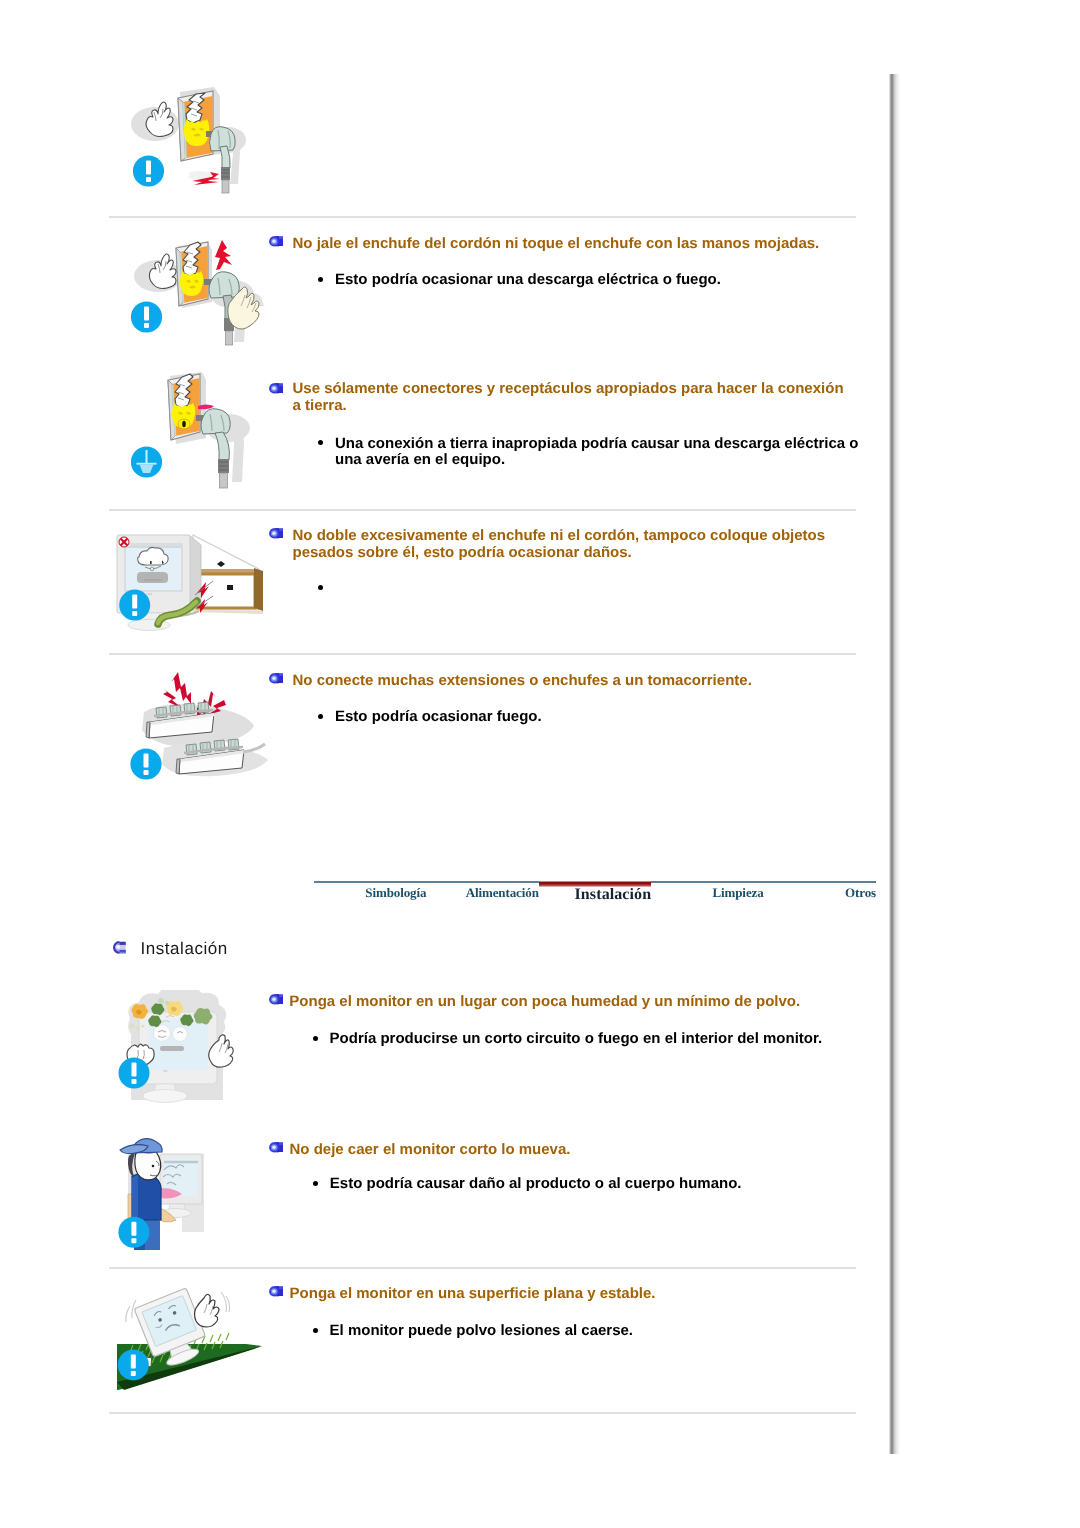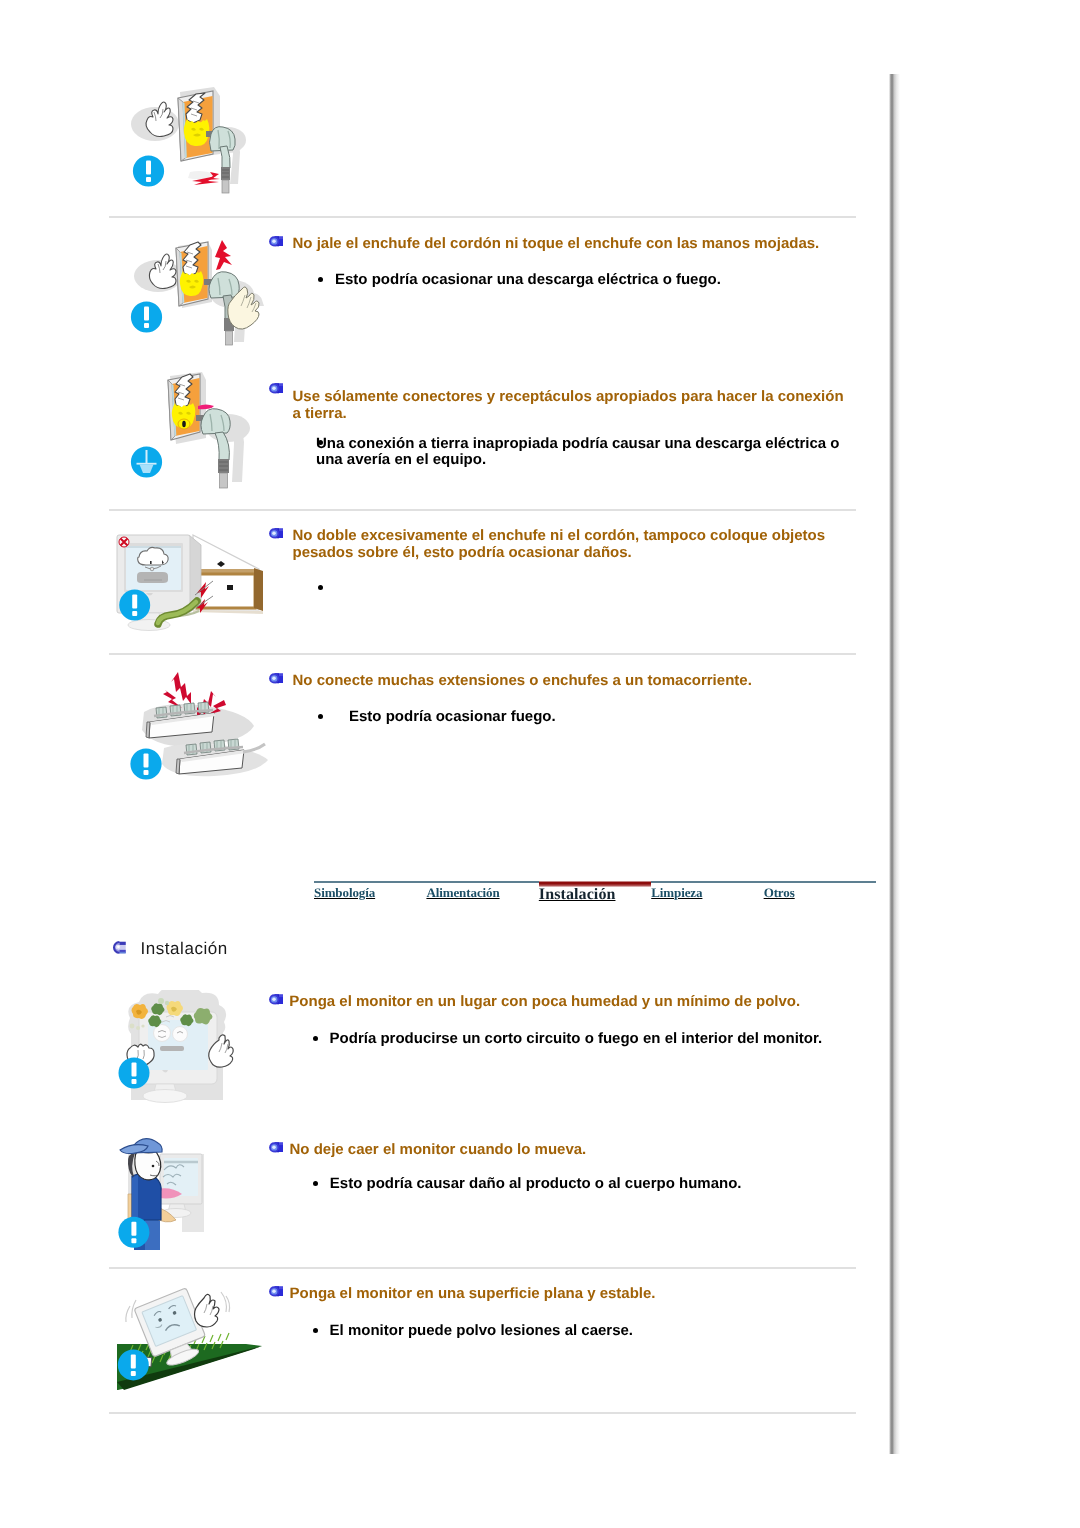--- a/index.html
+++ b/index.html
@@ -12,22 +12,22 @@
   .hr{position:absolute;left:109px;width:747px;height:2px;background:#e0e0e0;}
   .fig{position:absolute;}
   .hd{position:absolute;font-size:15px;font-weight:bold;color:#a16207;line-height:17.2px;letter-spacing:0px;}
   .bd{position:absolute;font-size:15px;color:#000;line-height:16.5px;font-weight:bold;}
   .bul{position:absolute;width:5px;height:5px;border-radius:50%;background:#000;}
   .hicon{position:absolute;width:16px;height:14px;}
   .hicon svg{display:block;}
   .tabnav{position:absolute;left:314px;top:881px;width:562px;height:30px;}
   .tabrule{position:absolute;left:0;top:0;width:562px;height:2px;background:#5d7f91;}
   .tabrow{position:absolute;left:0;top:0;width:562px;height:30px;display:flex;}
-  .tab{position:relative;flex:1;display:flex;align-items:flex-start;justify-content:flex-start;
-       height:30px;box-sizing:border-box;padding-top:5px;text-decoration:underline;}
+  .tab{position:relative;flex:1;display:flex;align-items:flex-start;justify-content:flex-end;
+       height:30px;box-sizing:border-box;padding-top:5px;}
   .tab .tlabel{font-family:"Liberation Serif",serif;font-size:13px;color:#1d4f66;font-weight:bold;
                line-height:14px;letter-spacing:-0.1px;}
   .tab.active .tlabel{font-size:16px;color:#152530;line-height:14px;letter-spacing:0.1px;}
   .tab.active{padding-top:7px;}
   .tab.active .tunder{position:absolute;left:0;top:0px;width:100%;height:5.5px;
        background:linear-gradient(to bottom,#e7cccc 0%,#8d0d0d 22%,#8d0d0d 45%,#b86363 82%,#f4eaea 100%);}
   .sec-icon{position:absolute;left:110px;top:939px;width:17px;height:17px;}
   .sec-title{position:absolute;left:140.5px;top:938.5px;font-size:17px;color:#1a1a1a;letter-spacing:0.55px;line-height:19px;}
 </style>
 </head>
@@ -233,23 +233,23 @@
   <span class="hicon" style="left:268.4px;top:382px">
       <svg viewBox="0 0 16 14" width="16" height="14">
         <rect x="6.5" y="1.5" width="8.5" height="9.5" fill="#2b2bd8"></rect>
         <rect x="6.5" y="1.5" width="8.5" height="2.6" fill="#4a4ae0"></rect>
         <path d="M7 1.3 L11 1.3 L11 11.3 L7 11.3 Z" fill="#2323c8"></path>
         <circle cx="6.2" cy="6.4" r="5.1" fill="#3a3ad6"></circle>
         <circle cx="6.2" cy="6.4" r="3.2" fill="#6f8ef0"></circle>
         <circle cx="6.0" cy="6.2" r="1.8" fill="#dfeaff"></circle>
       </svg>
     </span>
-  <div class="hd" style="left:292.5px;top:388px;width:556px">Use sólamente conectores y receptáculos apropiados para hacer la conexión a tierra.</div>
+  <div class="hd" style="left:292.5px;top:380px;width:556px">Use sólamente conectores y receptáculos apropiados para hacer la conexión a tierra.</div>
   <span class="bul" style="left:318.3px;top:440px"></span>
-  <div class="bd" style="left:316px;top:435.5px;width:524px">Una conexión a tierra inapropiada podría causar una descarga eléctrica o una avería en el equipo.</div>
+  <div class="bd" style="left:335px;top:435.5px;width:524px">Una conexión a tierra inapropiada podría causar una descarga eléctrica o una avería en el equipo.</div>
 
   <div class="hr" style="top:509px"></div>
 
   <div class="fig" style="left:111px;top:523px;width:170px;height:120px">
     <svg viewBox="0 0 170 120" width="170" height="120">
 
       <g>
         <path d="M82 12 L148 46 L148 87 L82 87 Z" fill="#ffffff" stroke="#d0d0d0" stroke-width="1.2"></path>
         <path d="M84 46 L146 46 L146 51 L84 51 Z" fill="#c4a06a"></path>
         <path d="M86 51 L144 51 L144 85 L86 85 Z" fill="#ffffff" stroke="#b08441" stroke-width="3"></path>
@@ -375,21 +375,21 @@
         <rect x="6.5" y="1.5" width="8.5" height="9.5" fill="#2b2bd8"></rect>
         <rect x="6.5" y="1.5" width="8.5" height="2.6" fill="#4a4ae0"></rect>
         <path d="M7 1.3 L11 1.3 L11 11.3 L7 11.3 Z" fill="#2323c8"></path>
         <circle cx="6.2" cy="6.4" r="5.1" fill="#3a3ad6"></circle>
         <circle cx="6.2" cy="6.4" r="3.2" fill="#6f8ef0"></circle>
         <circle cx="6.0" cy="6.2" r="1.8" fill="#dfeaff"></circle>
       </svg>
     </span>
   <div class="hd" style="left:292.5px;top:672px;width:560px">No conecte muchas extensiones o enchufes a un tomacorriente.</div>
   <span class="bul" style="left:318.3px;top:713.8px"></span>
-  <div class="bd" style="left:349px;top:709.3px;width:520px">Esto podría ocasionar fuego.</div>
+  <div class="bd" style="left:335px;top:709.3px;width:520px">Esto podría ocasionar fuego.</div>
 
   <div class="tabnav">
     <div class="tabrule"></div>
     <div class="tabrow">
         <div class="tab">
           <span class="tlabel">Simbología</span>
         </div>
         <div class="tab">
           <span class="tlabel">Alimentación</span>
         </div>
@@ -545,21 +545,21 @@
   <span class="hicon" style="left:268.4px;top:1140.5px">
       <svg viewBox="0 0 16 14" width="16" height="14">
         <rect x="6.5" y="1.5" width="8.5" height="9.5" fill="#2b2bd8"></rect>
         <rect x="6.5" y="1.5" width="8.5" height="2.6" fill="#4a4ae0"></rect>
         <path d="M7 1.3 L11 1.3 L11 11.3 L7 11.3 Z" fill="#2323c8"></path>
         <circle cx="6.2" cy="6.4" r="5.1" fill="#3a3ad6"></circle>
         <circle cx="6.2" cy="6.4" r="3.2" fill="#6f8ef0"></circle>
         <circle cx="6.0" cy="6.2" r="1.8" fill="#dfeaff"></circle>
       </svg>
     </span>
-  <div class="hd" style="left:289.5px;top:1140.5px;width:560px">No deje caer el monitor cuando lo mueva.</div>
+  <div class="hd" style="left:289.5px;top:1140.5px;width:560px">No deje caer el monitor corto lo mueva.</div>
   <span class="bul" style="left:313.2px;top:1180.5px"></span>
   <div class="bd" style="left:329.8px;top:1176px;width:520px">Esto podría causar daño al producto o al cuerpo humano.</div>
 
   <div class="hr" style="top:1267px"></div>
 
   <div class="fig" style="left:106px;top:1282px;width:170px;height:118px">
     <svg viewBox="0 0 170 118" width="170" height="118">
 
       <g>
         <path d="M11 62 L140 62 L11 100 Z" fill="#1d6a20"></path>

